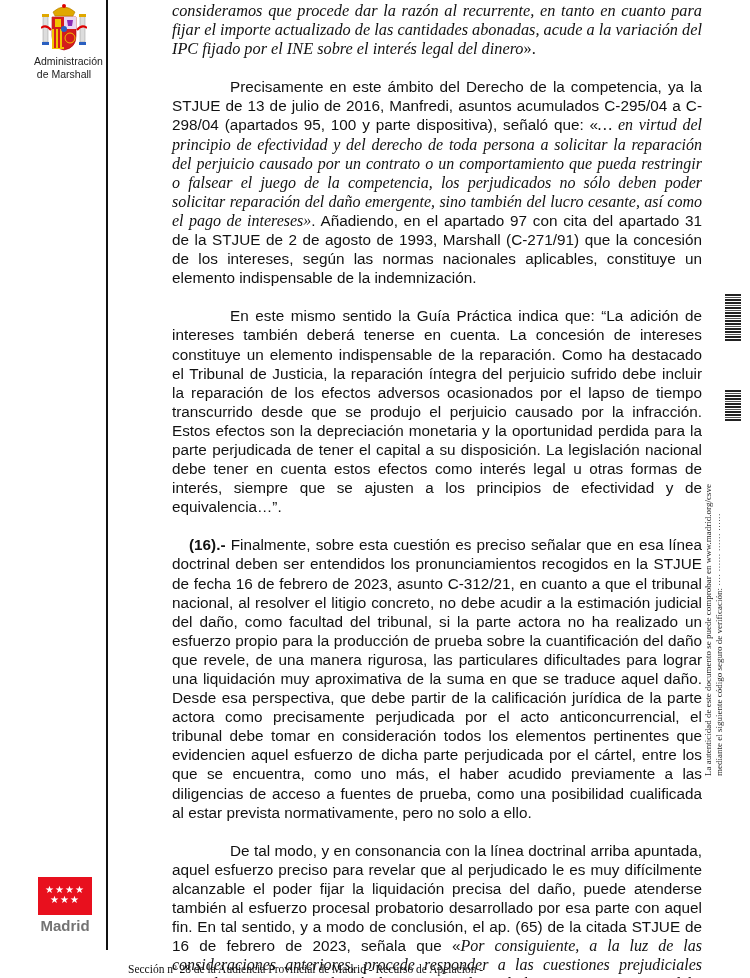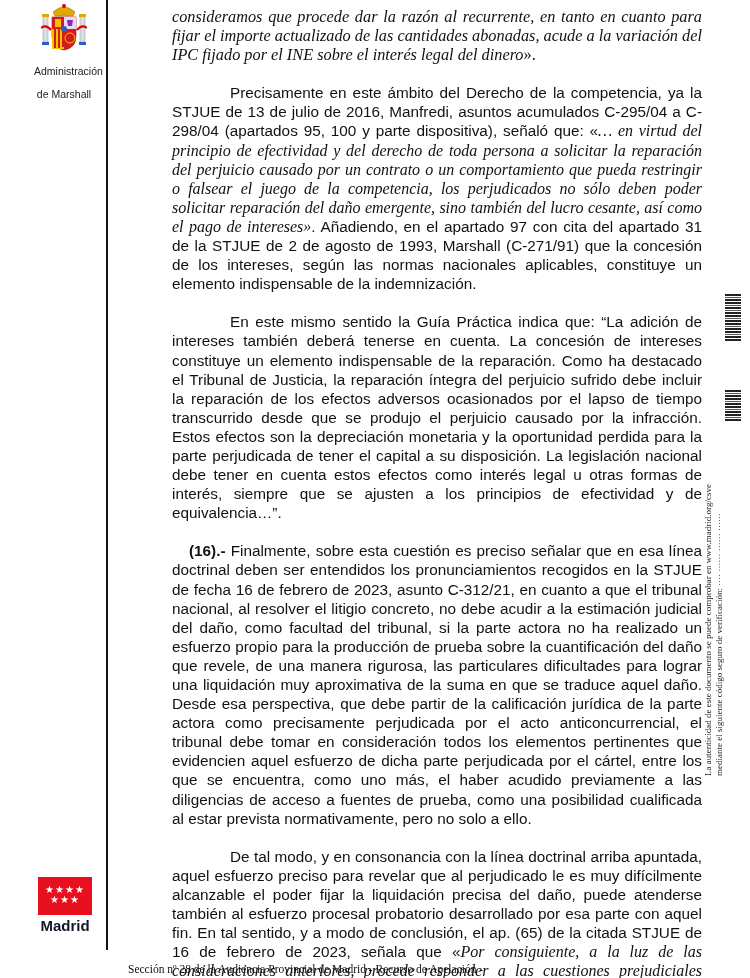--- a/index.html
+++ b/index.html
@@ -1,24 +1,24 @@
 <!DOCTYPE html>
 <html><head>
 <meta charset="utf-8">
 <style>
   html, body { margin:0; padding:0; background:#ffffff; }
   body { width:750px; height:978px; position:relative; overflow:hidden; color:#111; }
   .vline { position:absolute; left:106px; top:0; width:2px; height:950px; background:#111; }
   .logo-top { position:absolute; left:34px; top:2px; width:60px; height:84px; text-align:center; }
   .logo-top svg { display:block; margin:0 auto; }
-  .logo-top .cap { font-family:"Liberation Sans", sans-serif; font-size:10.5px; line-height:11px; color:#222; margin-top:12px; }
+  .logo-top .cap { font-family:"Liberation Sans", sans-serif; font-size:10.5px; line-height:11px; color:#222; margin-top:2px; }
   .logo-bottom { position:absolute; left:37px; top:877px; width:56px; text-align:center; }
   .madrid-flag { width:54px; height:38px; background:#e8101e; margin:0 auto; position:relative; }
   .madrid-flag .stars { color:#fff; font-size:10px; line-height:10px; letter-spacing:1px; position:absolute; left:0; right:0; top:8px; text-align:center; font-family:"DejaVu Sans", sans-serif; }
-  .madrid-label { font-family:"Liberation Sans", sans-serif; font-weight:bold; font-size:15px; margin-top:2px; color:#0f172a; }
+  .madrid-label { font-family:"Liberation Sans", sans-serif; font-weight:bold; font-size:15px; margin-top:2px; color:#737373; }
   .content { position:absolute; left:172px; top:0; width:530px; }
   .p { font-family:"Liberation Sans", sans-serif; font-size:15.3px; line-height:19.1px; text-align:justify; margin:0; }
   .serif-i { font-family:"Liberation Serif", serif; font-style:italic; font-size:16px;margin-top:44px; }
   .sans-i { }
   .indent { text-indent:58px; }
   .sp { height:19px; }
   .quote-block { font-family:"Liberation Serif", serif; font-style:italic; font-size:16.3px; line-height:19.1px; text-align:justify; margin:0; }
   .b { font-weight:bold;margin-left:17px; }
   .footer { position:absolute; left:128px; top:963px; font-family:"Liberation Serif", serif; font-size:11.5px; color:#111; }
   .side { position:absolute; left:707px; top:290px; width:40px; height:480px; }
@@ -62,21 +62,21 @@
 
 <div class="logo-bottom">
   <div class="madrid-flag">
     <div class="stars">★★★★<br>★★★</div>
   </div>
   <div class="madrid-label">Madrid</div>
 </div>
 
 <div class="content">
 
-  <p class="quote-block" style="padding-top:7px;"><span>consideramos que procede dar la razón al recurrente, en tanto en cuanto para fijar el importe actualizado de las cantidades abonadas, acude a la variación del IPC fijado por el INE sobre el interés legal del dinero</span><span style="font-style:normal">».</span></p>
+  <p class="quote-block" style="padding-top:1px;"><span>consideramos que procede dar la razón al recurrente, en tanto en cuanto para fijar el importe actualizado de las cantidades abonadas, acude a la variación del IPC fijado por el INE sobre el interés legal del dinero</span><span style="font-style:normal">».</span></p>
 
   <div class="sp"></div>
 
   <p class="p indent"><span>Precisamente en este ámbito del Derecho de la competencia, ya la </span><span class="sans-i">STJUE de 13 de julio de 2016, Manfredi, asuntos acumulados C-295/04 a C- 298/04 (apartados 95, 100 y parte dispositiva</span><span>), señaló que: «</span><span class="serif-i">… en virtud del principio de efectividad y del derecho de toda persona a solicitar la reparación del perjuicio causado por un contrato o un comportamiento que pueda restringir o falsear el juego de la competencia, los perjudicados no sólo deben poder solicitar reparación del daño emergente, sino también del lucro cesante, así como el pago de intereses»</span><span>. Añadiendo, en el apartado 97 con cita del apartado 31 de la </span><span class="sans-i">STJUE de 2 de agosto de 1993, Marshall (C-271/91)</span><span> que la concesión de los intereses, según las normas nacionales aplicables, constituye un elemento indispensable de la indemnización.</span></p>
 
   <div class="sp"></div>
 
   <p class="p indent"><span>En este mismo sentido la Guía Práctica indica que: </span><span class="sans-i">“La adición de intereses también deberá tenerse en cuenta. La concesión de intereses constituye un elemento indispensable de la reparación. Como ha destacado el Tribunal de Justicia, la reparación íntegra del perjuicio sufrido debe incluir la reparación de los efectos adversos ocasionados por el lapso de tiempo transcurrido desde que se produjo el perjuicio causado por la infracción. Estos efectos son la depreciación monetaria y la oportunidad perdida para la parte perjudicada de tener el capital a su disposición. La legislación nacional debe tener en cuenta estos efectos como interés legal u otras formas de interés, siempre que se ajusten a los principios de efectividad y de equivalencia…”.</span></p>
 
   <div class="sp"></div>

